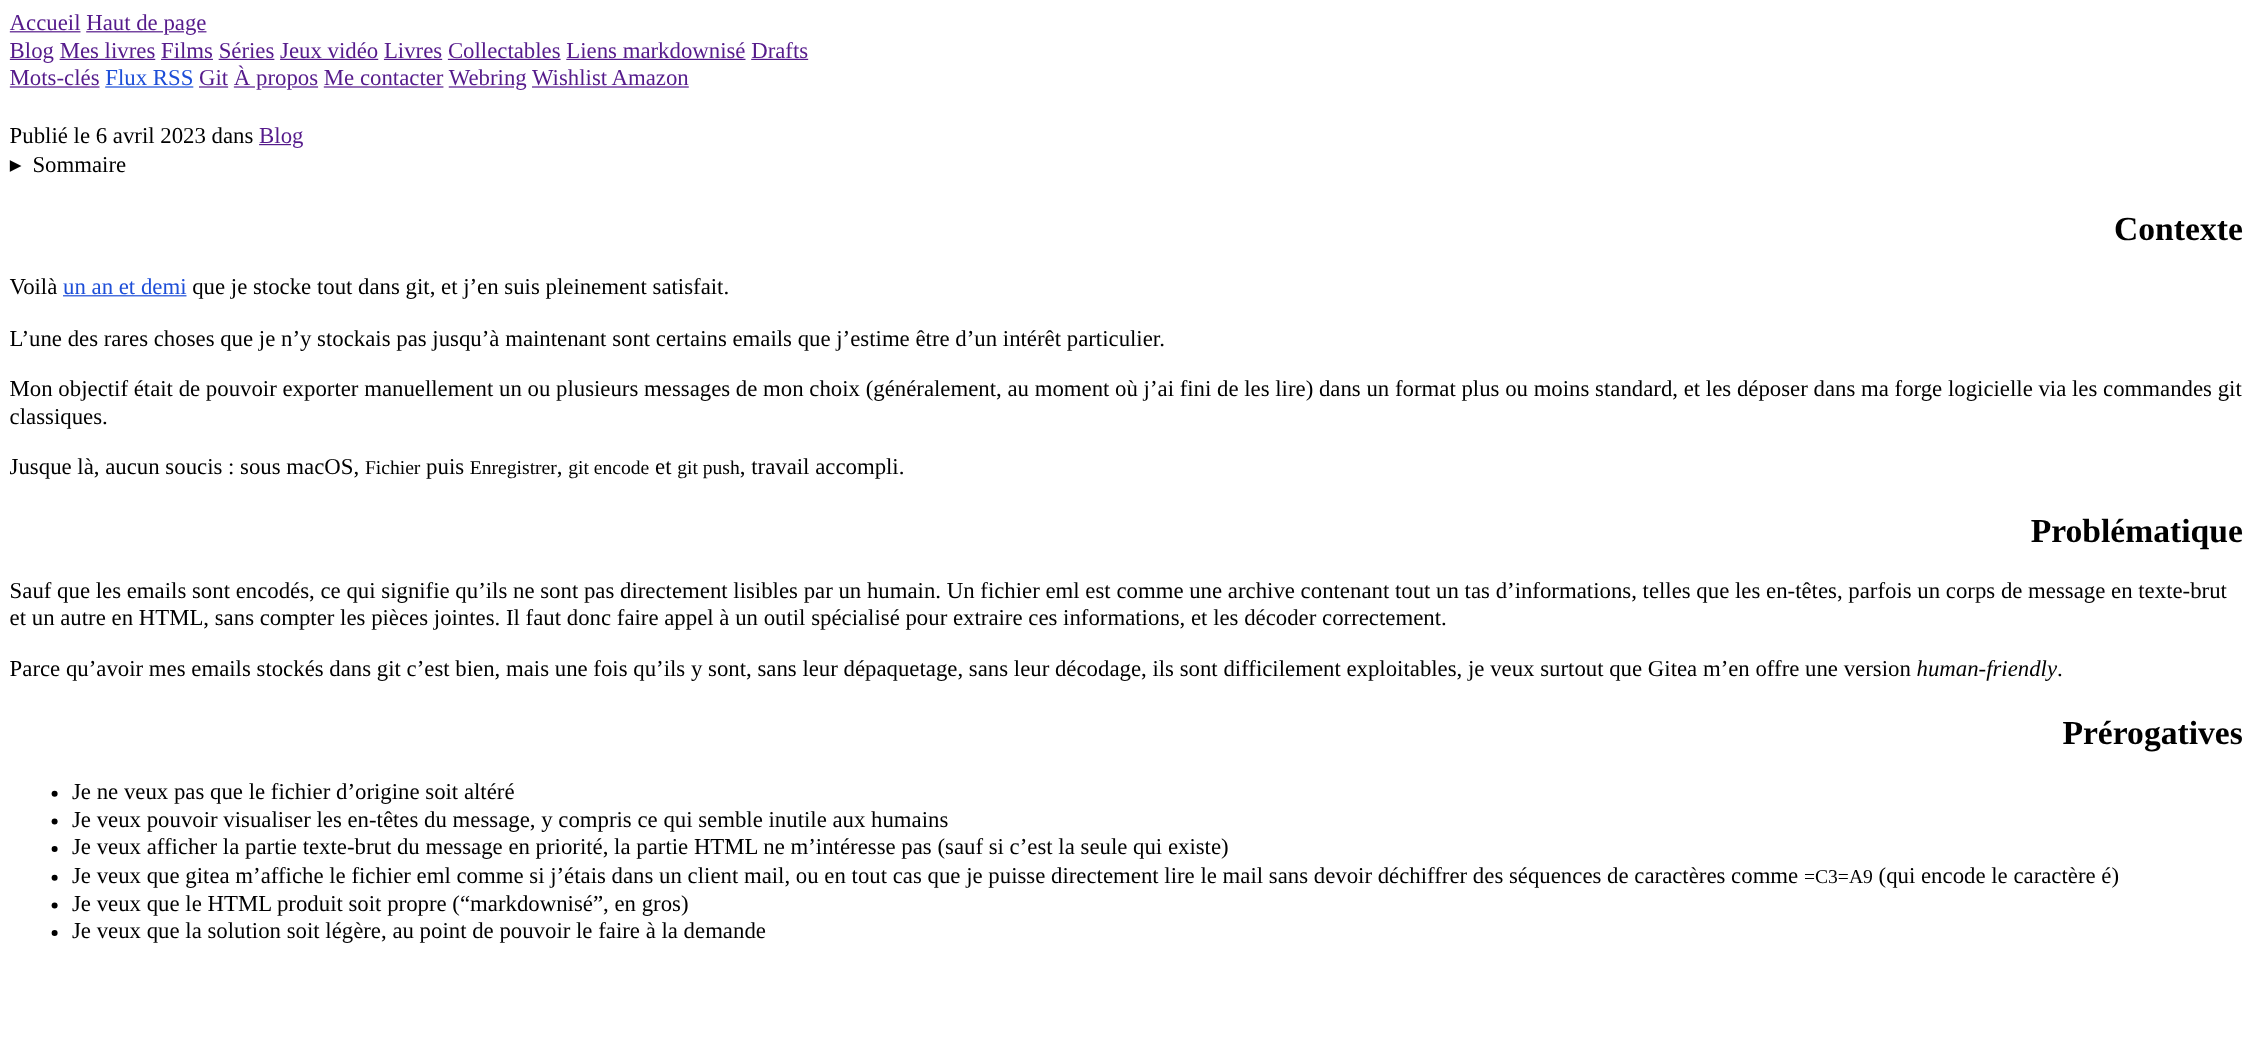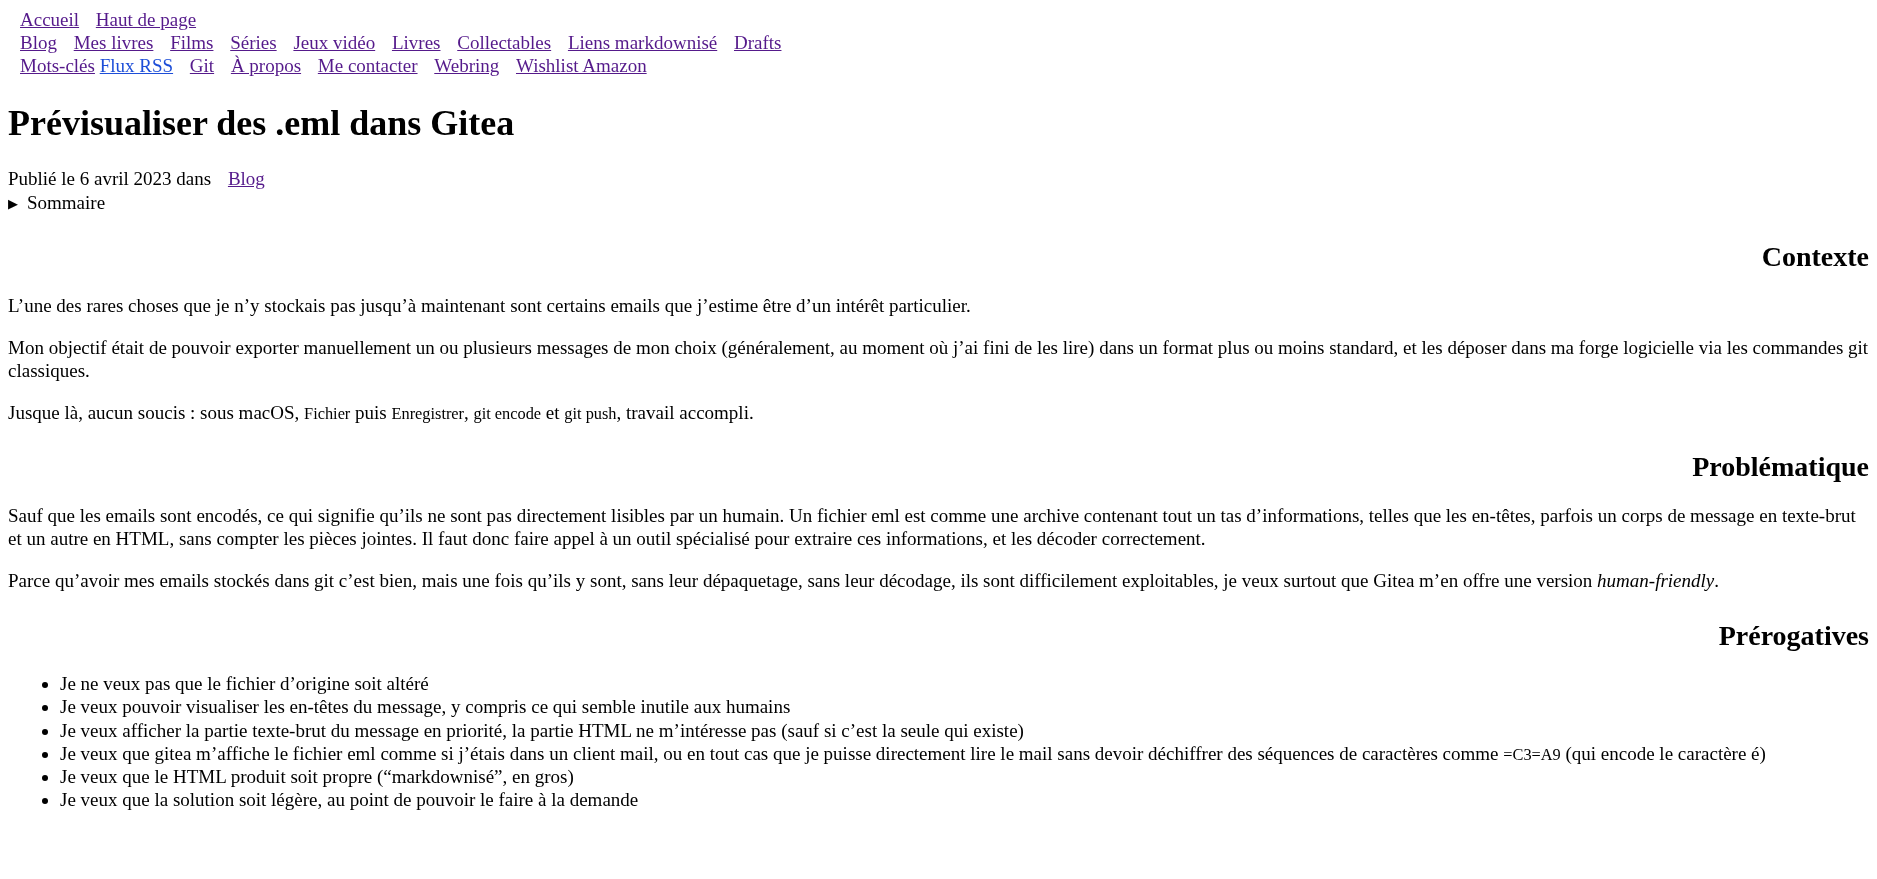--- a/index.html
+++ b/index.html
@@ -5,21 +5,21 @@
   * { box-sizing: border-box; }
   html, body { background: #ffffff; }
   body {
     margin: 8px;
     color: #000000;
     font-family: "Liberation Serif", serif;
     font-size: 19px;
     line-height: 1.22;
   }
   a { text-decoration: underline; cursor: pointer; }
-  a.visited { color: #551a8b; margin-left: 12px; }
+  a.visited { color: #551a8b; }
   a.unvisited { color: #1d4ed8; }
   nav .nav-row { margin: 0; }
   h1 {
     font-size: 36px;
     line-height: 1.12;
     font-weight: bold;
     margin: 25px 0 24px 0;
   }
   h2 {
     font-size: 28px;
@@ -71,30 +71,30 @@
     <a class="unvisited">Flux RSS</a>
     <a class="visited">Git</a>
     <a class="visited">À propos</a>
     <a class="visited">Me contacter</a>
     <a class="visited">Webring</a>
     <a class="visited">Wishlist Amazon</a>
   </div>
 </nav>
 
 <main>
-  <h1>Prévisualiser des .eml dans Gitea</h1>
 
   <p class="meta"><span>Publié le 6 avril 2023 dans </span><a class="visited">Blog</a></p>
 
   <details>
     <summary><span class="tri">▶</span><span>Sommaire</span></summary>
   </details>
 
   <section>
     <h2>Contexte</h2>
+    <p><span>Voilà </span><a class="unvisited">un an et demi</a><span> que je stocke tout dans git, et j’en suis pleinement satisfait.</span></p>
     <p>L’une des rares choses que je n’y stockais pas jusqu’à maintenant sont certains emails que j’estime être d’un intérêt particulier.</p>
     <p>Mon objectif était de pouvoir exporter manuellement un ou plusieurs messages de mon choix (généralement, au moment où j’ai fini de les lire) dans un format plus ou moins standard, et les déposer dans ma forge logicielle via les commandes git classiques.</p>
     <p><span>Jusque là, aucun soucis : sous macOS, </span><code>Fichier</code><span> puis </span><code>Enregistrer</code><span>, </span><code>git encode</code><span> et </span><code>git push</code><span>, travail accompli.</span></p>
   </section>
 
   <section>
     <h2>Problématique</h2>
     <p>Sauf que les emails sont encodés, ce qui signifie qu’ils ne sont pas directement lisibles par un humain. Un fichier eml est comme une archive contenant tout un tas d’informations, telles que les en-têtes, parfois un corps de message en texte-brut et un autre en HTML, sans compter les pièces jointes. Il faut donc faire appel à un outil spécialisé pour extraire ces informations, et les décoder correctement.</p>
     <p><span>Parce qu’avoir mes emails stockés dans git c’est bien, mais une fois qu’ils y sont, sans leur dépaquetage, sans leur décodage, ils sont difficilement exploitables, je veux surtout que Gitea m’en offre une version </span><em>human-friendly</em><span>.</span></p>
   </section>

